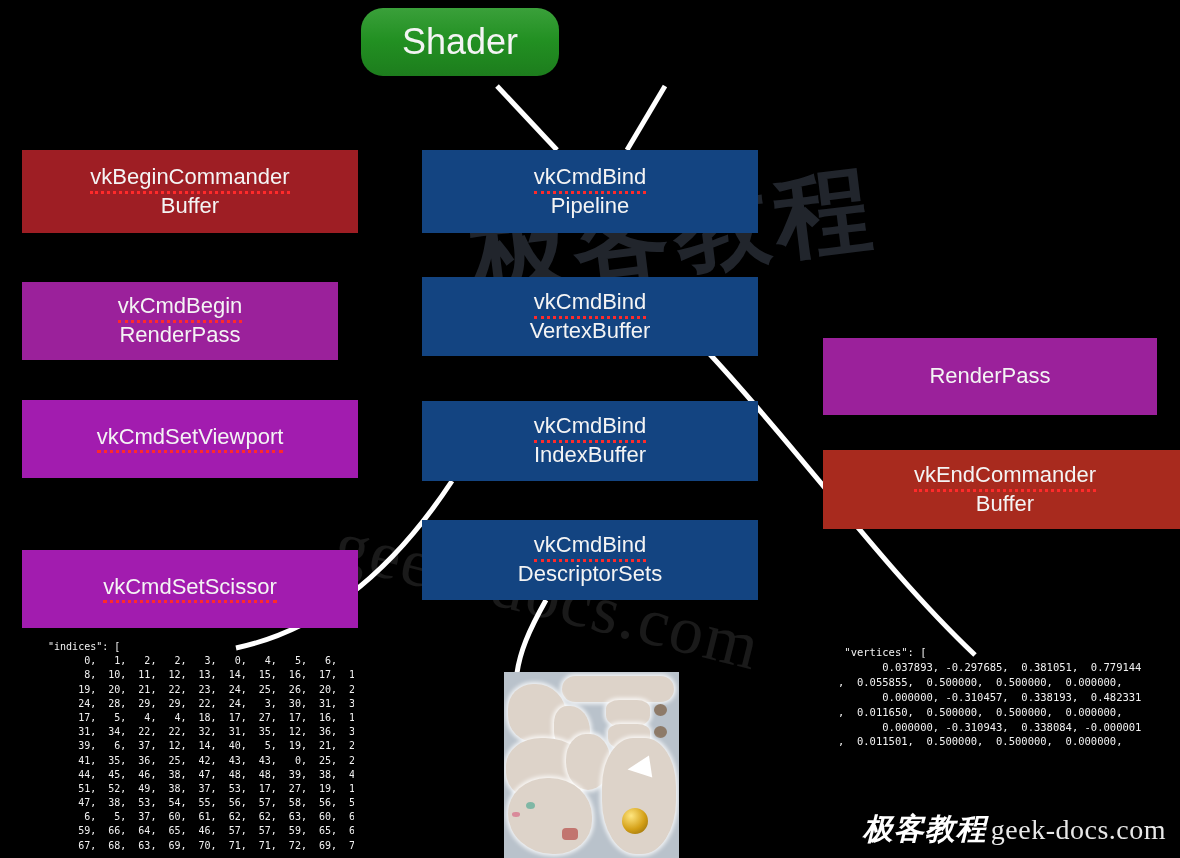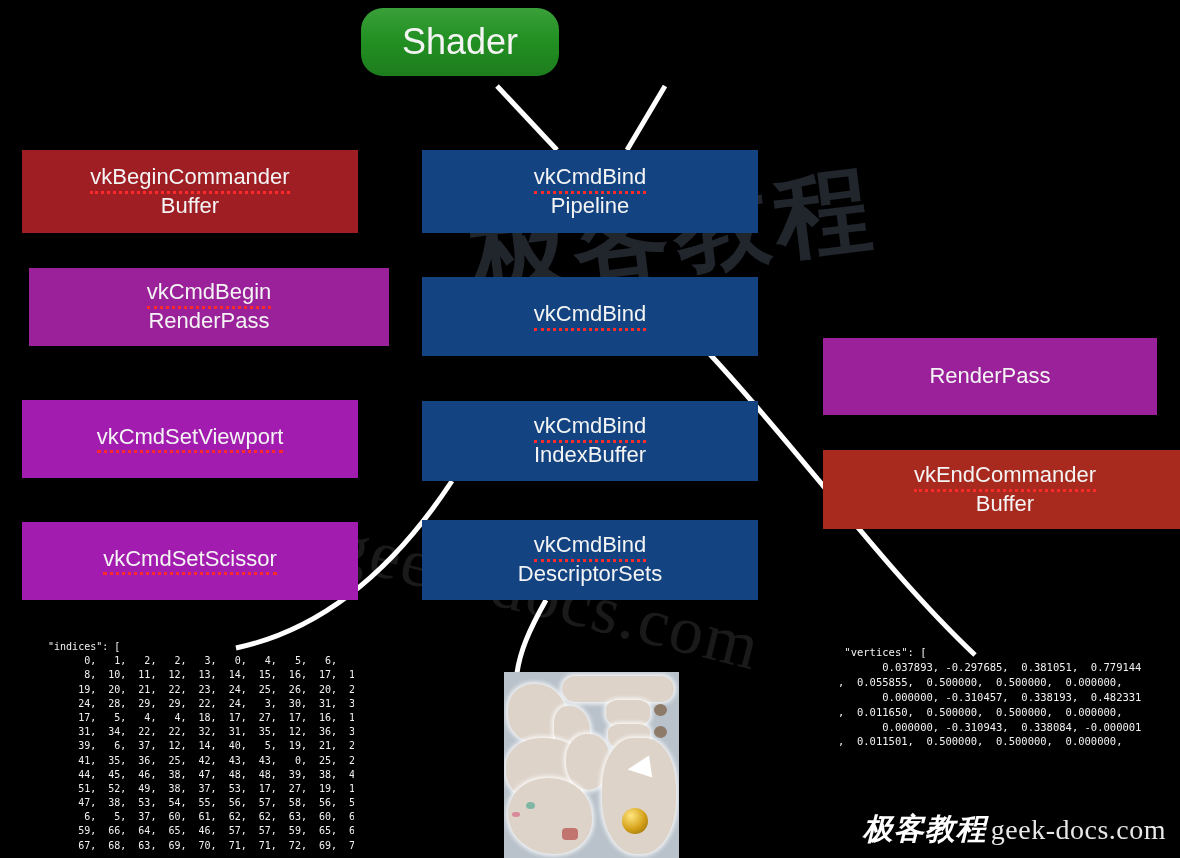--- a/index.html
+++ b/index.html
@@ -202,38 +202,38 @@
 
   <div class="node pill" style="left:361px; top:8px; width:198px; height:68px;">
     <span class="lbl">Shader</span>
   </div>
 
 
   <div class="node rect c-darkred" style="left:22px; top:150px; width:336px; height:83px;">
     <span class="lbl"><span class="l1">vkBeginCommander</span><span class="l2">Buffer</span></span>
   </div>
 
-  <div class="node rect c-purple" style="left:22px; top:268px; width:360px; height:78px;margin-left:7px;">
+  <div class="node rect c-purple" style="left:22px; top:282px; width:316px; height:78px;">
     <span class="lbl"><span class="l1">vkCmdBegin</span><span class="l2">RenderPass</span></span>
   </div>
 
   <div class="node rect c-tan" style="left:22px; top:400px; width:336px; height:78px;">
     <span class="lbl"><span class="l1">vkCmdSetViewport</span></span>
   </div>
 
-  <div class="node rect c-tan" style="left:22px; top:522px; width:336px; height:78px;">
+  <div class="node rect c-tan" style="left:22px; top:550px; width:336px; height:78px;">
     <span class="lbl"><span class="l1">vkCmdSetScissor</span></span>
   </div>
 
   <div class="node rect c-blue" style="left:422px; top:150px; width:336px; height:83px;">
     <span class="lbl"><span class="l1">vkCmdBind</span><span class="l2">Pipeline</span></span>
   </div>
 
   <div class="node rect c-blue" style="left:422px; top:277px; width:336px; height:79px;">
-    <span class="lbl"><span class="l1">vkCmdBind</span></span>
+    <span class="lbl"><span class="l1">vkCmdBind</span><span class="l2">VertexBuffer</span></span>
   </div>
 
   <div class="node rect c-blue" style="left:422px; top:401px; width:336px; height:80px;">
     <span class="lbl"><span class="l1">vkCmdBind</span><span class="l2">IndexBuffer</span></span>
   </div>
 
   <div class="node rect c-blue" style="left:422px; top:520px; width:336px; height:80px;">
     <span class="lbl"><span class="l1">vkCmdBind</span><span class="l2">DescriptorSets</span></span>
   </div>
 

